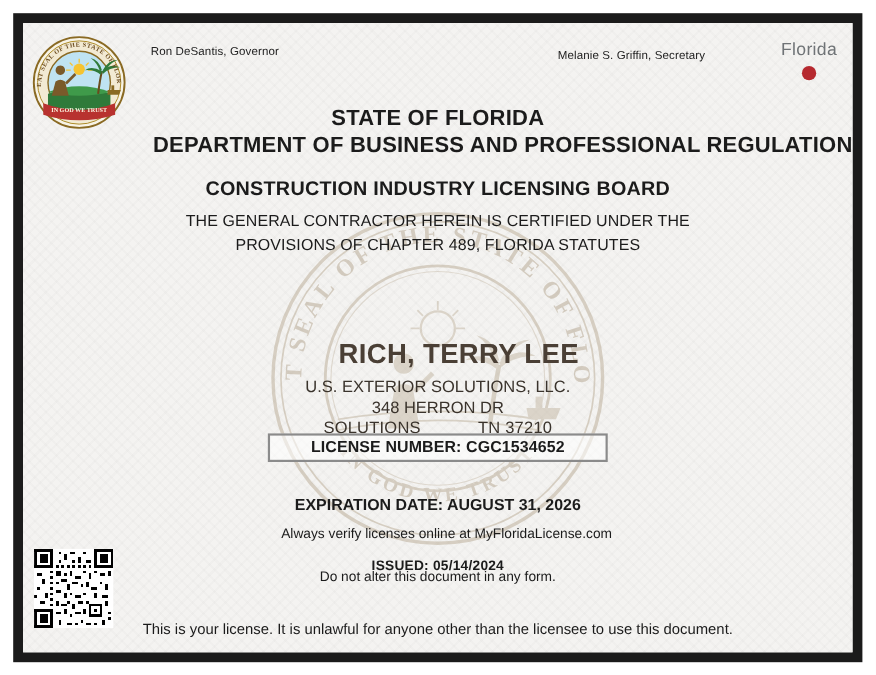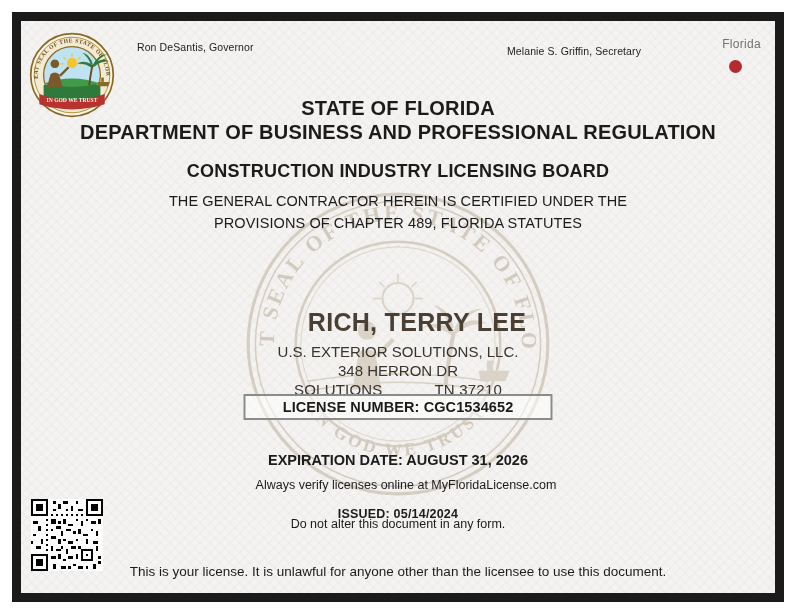--- a/index.html
+++ b/index.html
@@ -100,21 +100,21 @@
     right: 8px;
     top: 8px;
     width: 130px;
     height: 66px;
     text-align: left;
   }
   .dbpr-florida {
     position: absolute;
     right: 6px;
     top: 0px;
-    font-size: 12px;
+    font-size: 16px;
     color: #6f7376;
     letter-spacing: 0.3px;
     text-align: right;
   }
   .dbpr-word {
     position: absolute;
     left: 0px;
     top: 6px;
     font-size: 52px;
     line-height: 52px;
@@ -146,20 +146,21 @@
     font-weight: 700;
     color: #1b1b1b;
     letter-spacing: 0.2px;
   }
   .t-dept {
     top: 100px;
     font-size: 20px;
     font-weight: 700;
     color: #1b1b1b;
     letter-spacing: 0.2px;
+    text-align: right;
   }
   .t-board {
     top: 140px;
     font-size: 18px;
     font-weight: 700;
     color: #1b1b1b;
     letter-spacing: 0.2px;
   }
   .t-cert1 {
     top: 172px;

